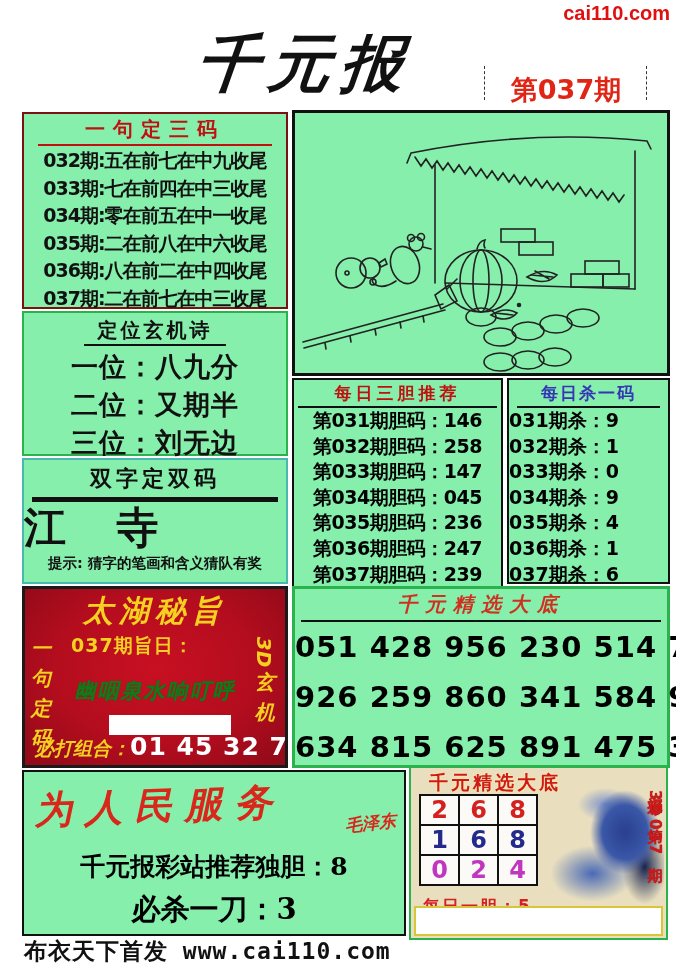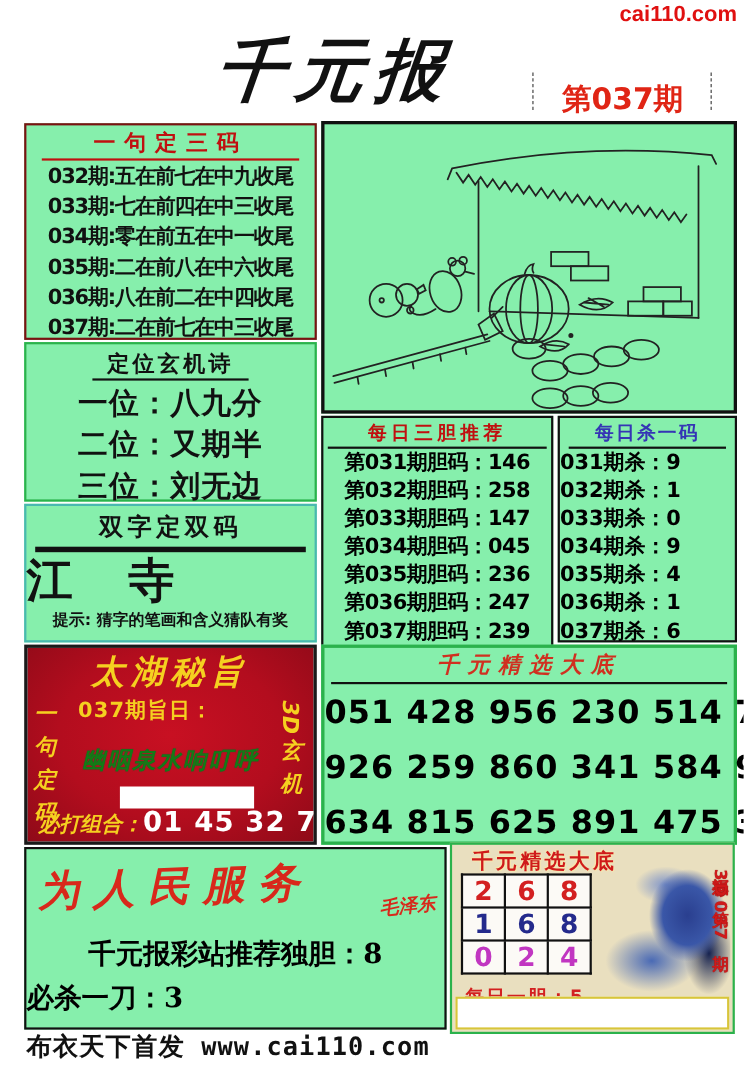--- a/index.html
+++ b/index.html
@@ -55,21 +55,21 @@
   
   .dadi{left:292px;top:586px;width:378px;height:182px;border:3px solid #2bb24c;}
   .dadi .sec-title{color:#d03020;font-size:20px;letter-spacing:8px;margin:2px 6px 0;padding-bottom:2px;border-bottom:2px solid #111;font-style:italic;}
   .dadi .row{font-size:29px;font-weight:bold;text-align:center;line-height:50px;letter-spacing:1px;white-space:nowrap;}
   
   .fuwu{left:22px;top:770px;width:384px;height:166px;border:2px solid #111;}
   .fuwu .calli{position:absolute;top:8px;left:10px;width:300px;color:#d8281b;font-size:38px;font-weight:bold;font-style:italic;
     font-family:"DejaVu Serif",serif;letter-spacing:12px;transform:rotate(-2deg);white-space:nowrap;}
   .fuwu .sign{position:absolute;top:40px;right:8px;color:#d8281b;font-size:17px;font-weight:bold;font-style:italic;transform:rotate(-6deg);}
   .fuwu .l1{position:absolute;top:78px;width:100%;text-align:center;font-size:25px;font-weight:bold;font-family:"DejaVu Serif",serif;}
-  .fuwu .l2{position:absolute;top:118px;width:100%;text-align:left;font-size:25px;font-weight:bold;font-family:"DejaVu Serif",serif;}
+  .fuwu .l2{position:absolute;top:118px;width:100%;text-align:center;font-size:29px;font-weight:bold;font-family:"DejaVu Serif",serif;}
   
   .jiugong{left:409px;top:766px;width:259px;height:174px;border:2px solid #2bb24c;background:#e9dfbf;}
   .jiugong .paint{position:absolute;right:2px;top:2px;width:130px;height:138px;
     background:
       radial-gradient(ellipse 50px 60px at 70% 45%, #2a3f8f 0%, #3a57a8 45%, transparent 70%),
       radial-gradient(ellipse 60px 40px at 45% 75%, #4a6ab5 0%, transparent 70%),
       radial-gradient(ellipse 30px 50px at 85% 70%, #16224f 0%, transparent 75%),
       radial-gradient(ellipse 40px 24px at 55% 25%, #7d93c9 0%, transparent 70%);}
   .jiugong .jg-title{position:absolute;top:2px;left:18px;color:#cf1a1a;font-weight:bold;font-size:19px;letter-spacing:3px;
     text-shadow:1px 1px 0 #f6e6ae,-1px -1px 0 #f6e6ae;}

